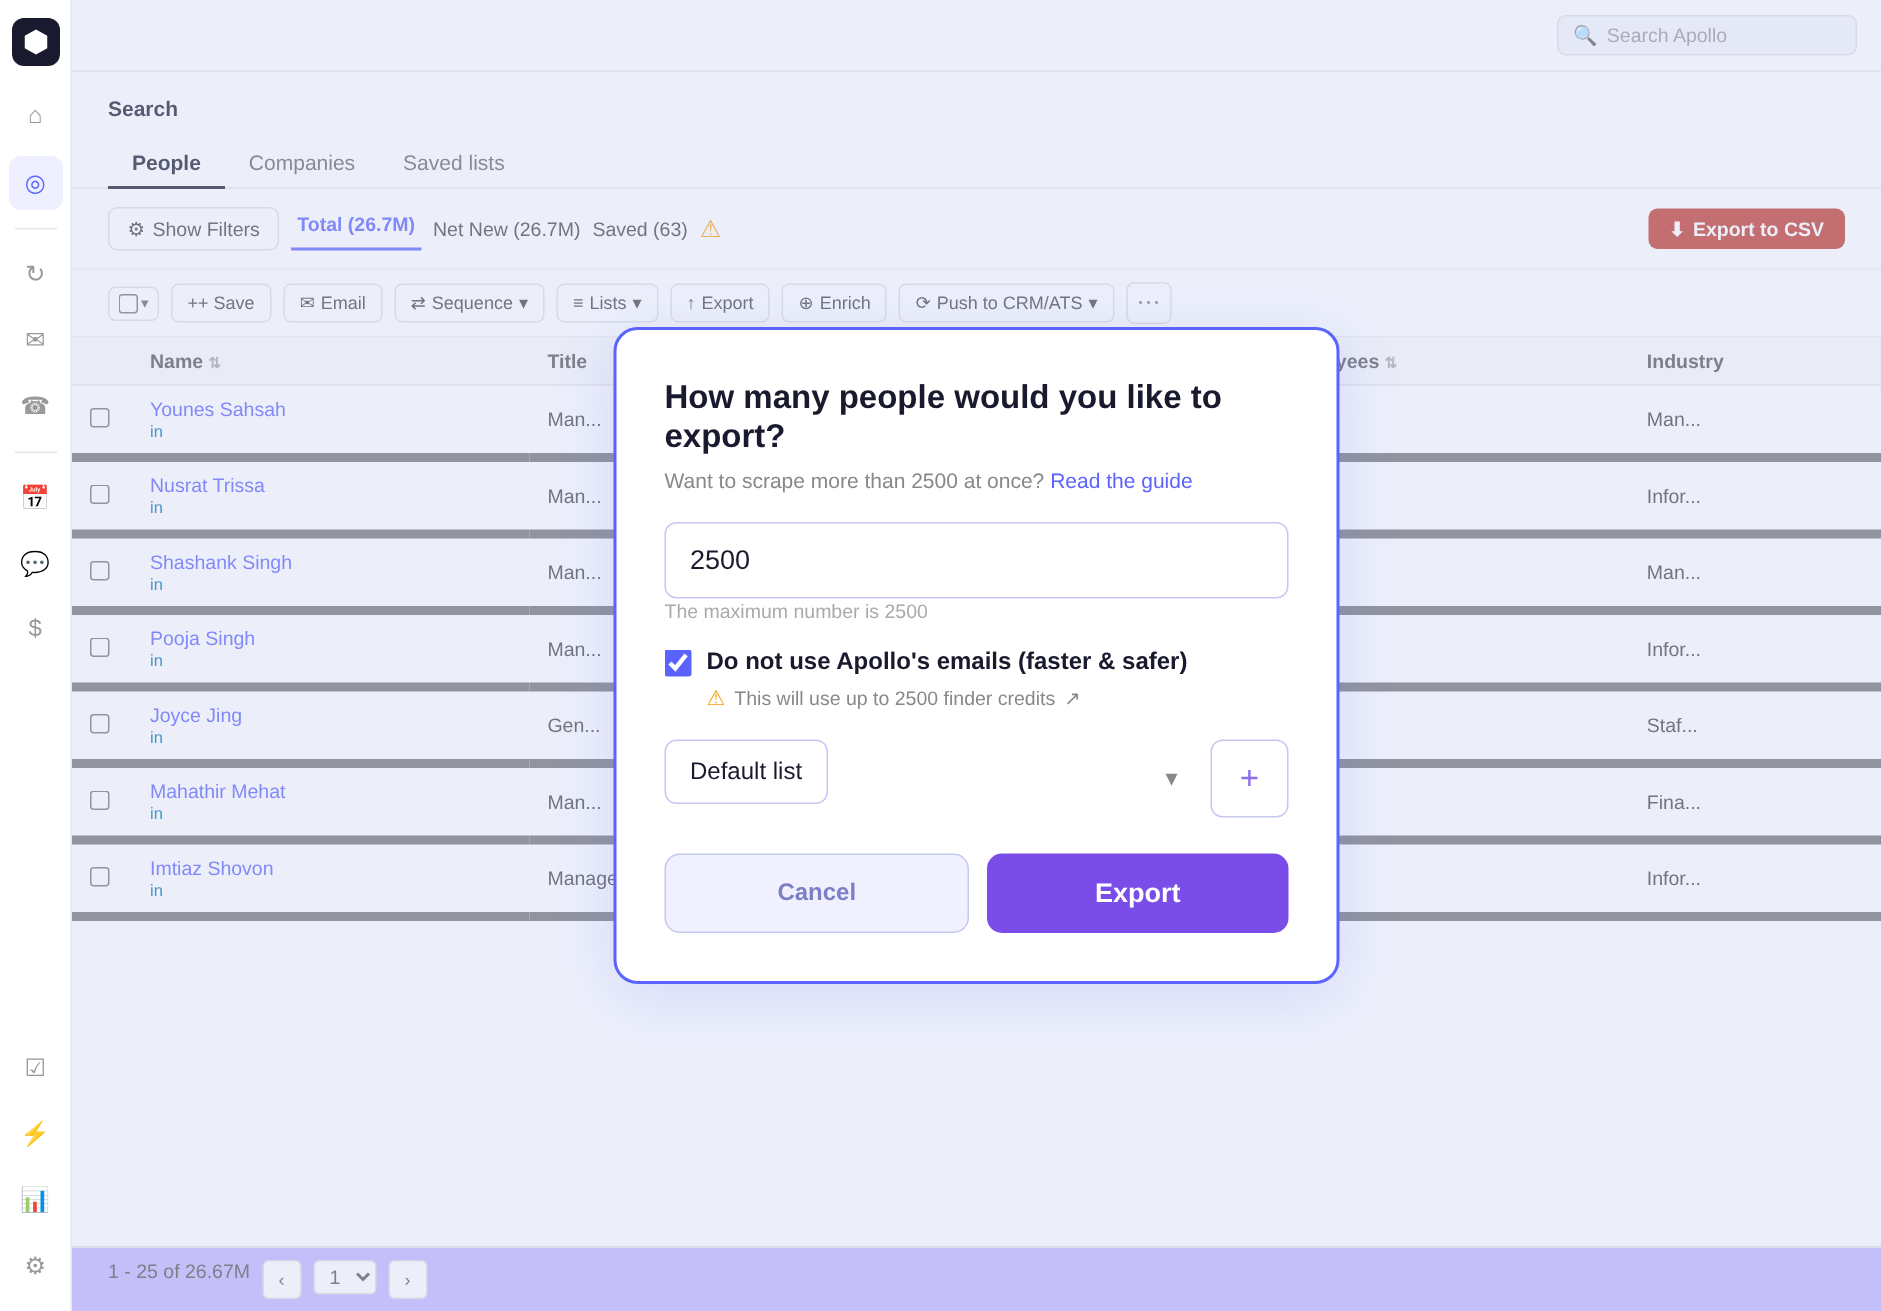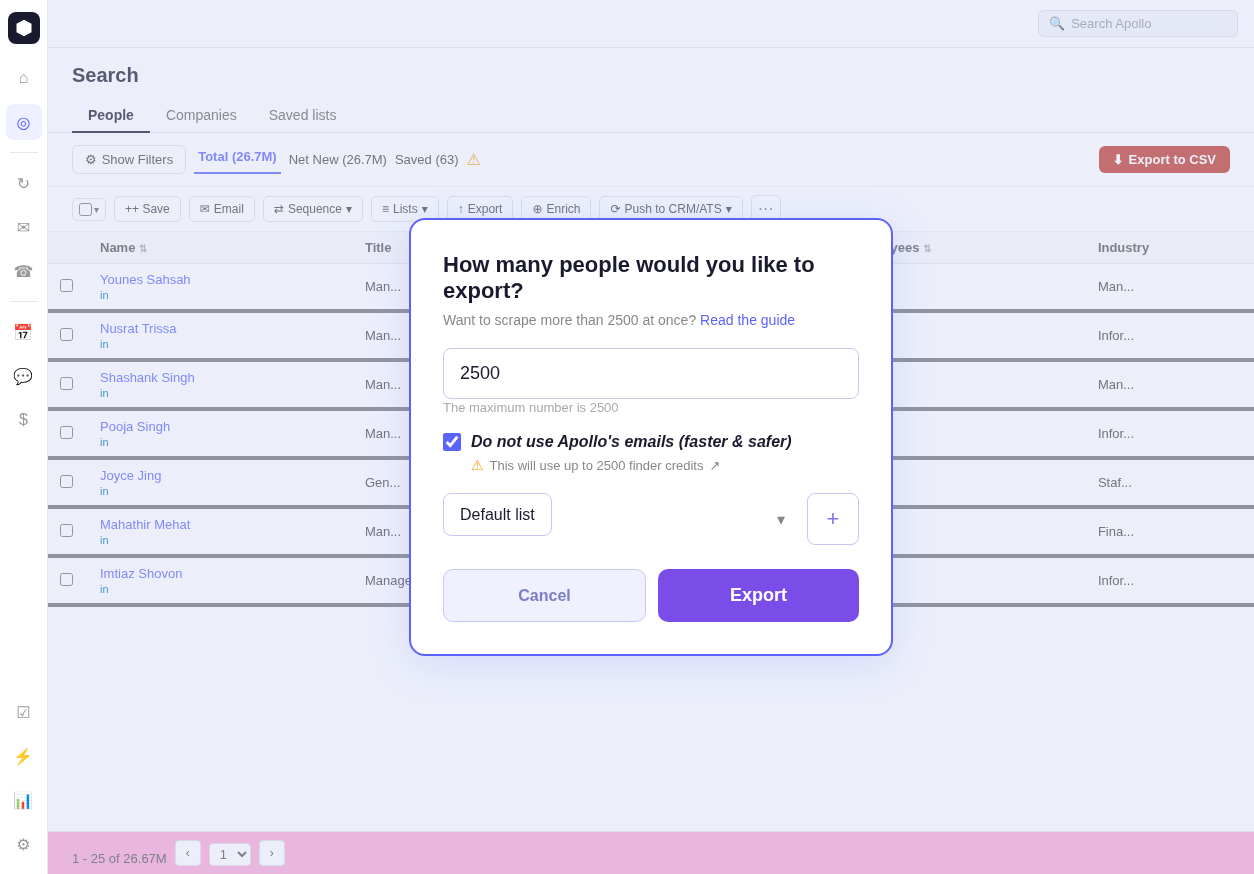--- a/index.html
+++ b/index.html
@@ -79,21 +79,21 @@
       display: flex;
       flex-direction: column;
     }
 
     
     .page-header {
       padding: 16px 24px 0;
       border-bottom: 1px solid #e8e8e8;
     }
     .page-title {
-      font-size: 20px;
+      font-size: 14px;
       font-weight: 700;
       color: #1a1a2e;
       margin-bottom: 12px;
     }
     .tabs {
       display: flex;
       gap: 0;
     }
     .tab {
       padding: 8px 16px;
@@ -211,45 +211,45 @@
     thead th {
       background: #fafafa;
       border-bottom: 1px solid #e8e8e8;
       padding: 8px 12px;
       text-align: left;
       font-weight: 600;
       color: #555;
       white-space: nowrap;
     }
     tbody tr {
-      border-bottom: 4px solid #737373;
+      border-bottom: 6px solid #737373;
       margin-left: 20px;
     }
     tbody td {
       padding: 8px 12px;
       color: #444;
       vertical-align: middle;
     }
     .person-name { color: #5b63fe; font-weight: 500; cursor: pointer; }
     .linkedin-icon {
       color: #0077b5;
       font-size: 11px;
     }
     .person-cell { display: flex; flex-direction: column; gap: 2px; }
 
     
     .pagination {
       padding: 8px 24px;
       border-top: 1px solid #e8e8e8;
       display: flex;
-      align-items: flex-end;
+      align-items: flex-start;
       gap: 8px;
       font-size: 13px;
       color: #555;
-      background: #f9a8d4;
+      background: #c4b5fd;
     }
     .page-nav {
       width: 26px; height: 26px;
       border: 1px solid #e0e0e0;
       border-radius: 4px;
       background: #fff;
       display: flex; align-items: center; justify-content: center;
       cursor: pointer;
       font-size: 12px;
       color: #555;
@@ -317,21 +317,20 @@
       margin-bottom: 6px;
     }
     .modal-checkbox {
       width: 18px; height: 18px;
       accent-color: #5b63fe;
     }
     .modal-checkbox-label {
       font-size: 16px;
       font-weight: 600;
       color: #1a1a2e;
-      font-style: italic;
     }
     .modal-warning-row {
       display: flex;
       align-items: center;
       gap: 6px;
       margin-bottom: 20px;
       margin-left: 28px;
     }
     .modal-warning-icon { color: #f59e0b; font-size: 14px; }
     .modal-warning-text { font-size: 13px; color: #888; text-align: right; }

